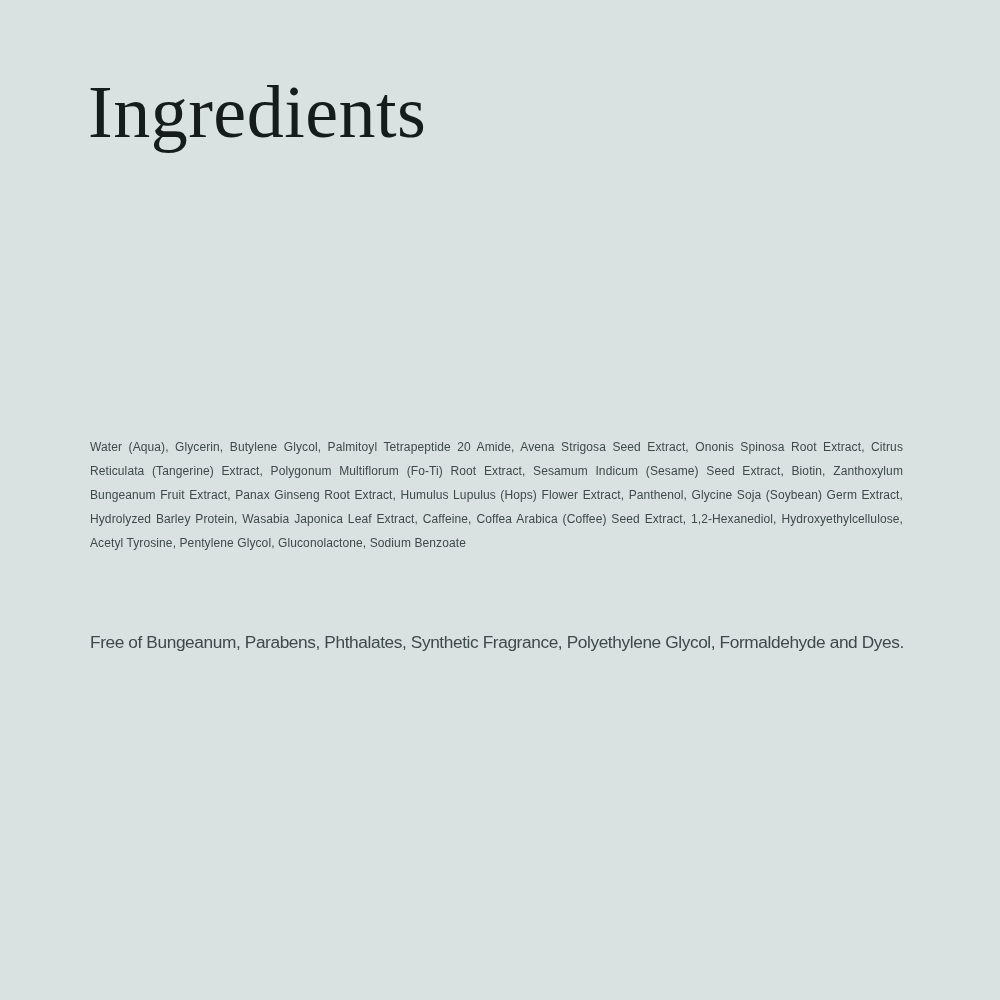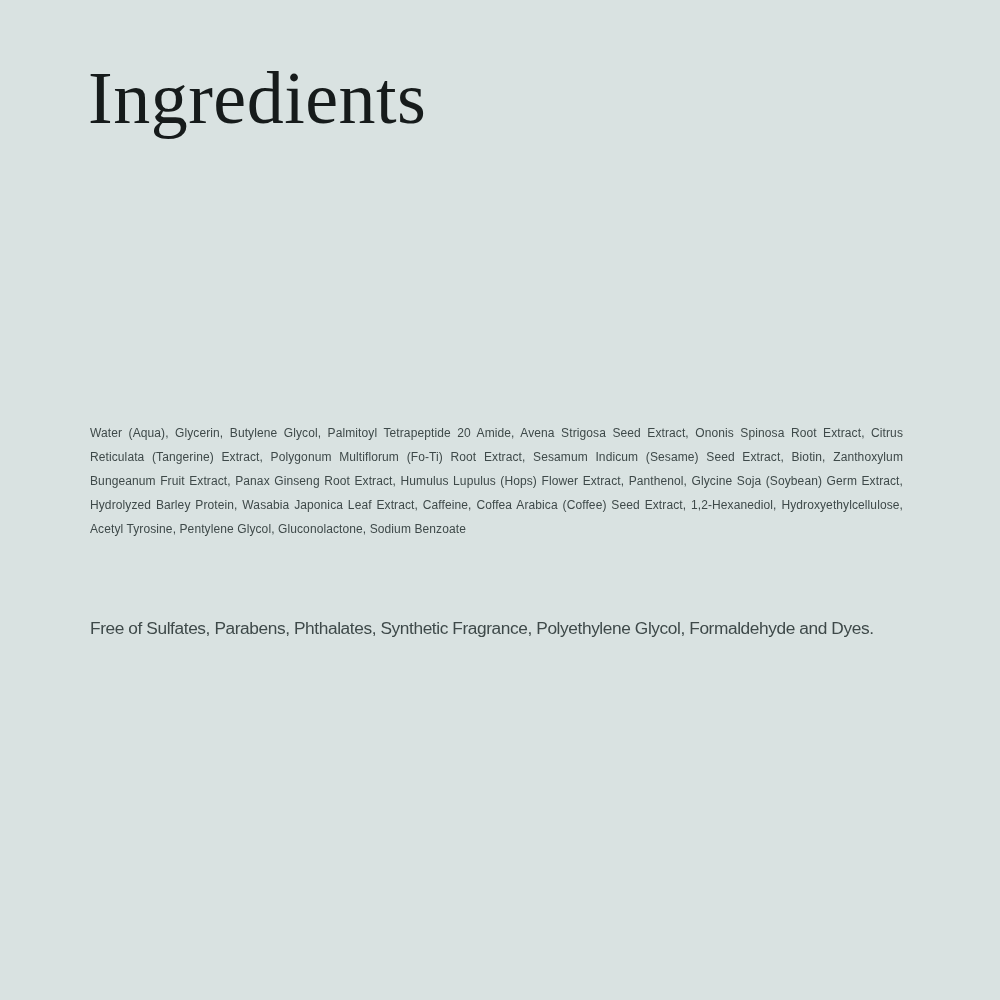--- a/index.html
+++ b/index.html
@@ -15,20 +15,21 @@
   body {
     font-family: "Liberation Sans", sans-serif;
     background: var(--background);
     overflow: hidden;
   }
   .panel {
     position: relative;
     width: 1000px;
     height: 752px;
     background: var(--background);
+    margin-top: 14px;
   }
   .title {
     position: absolute;
     left: 88px;
     top: 56px;
     font-family: "Liberation Serif", serif;
     font-weight: 400;
     font-size: 74px;
     line-height: 1.15;
     letter-spacing: 0.5px;
@@ -70,14 +71,14 @@
 </style>
 </head>
 <body>
 
 <div class="panel">
   <h1 class="title">Ingredients</h1>
 
 
   <p class="ingredients-text">Water (Aqua), Glycerin, Butylene Glycol, Palmitoyl Tetrapeptide 20 Amide, Avena Strigosa Seed Extract, Ononis Spinosa Root Extract, Citrus Reticulata (Tangerine) Extract, Polygonum Multiflorum (Fo-Ti) Root Extract, Sesamum Indicum (Sesame) Seed Extract, Biotin, Zanthoxylum Bungeanum Fruit Extract, Panax Ginseng Root Extract, Humulus Lupulus (Hops) Flower Extract, Panthenol, Glycine Soja (Soybean) Germ Extract, Hydrolyzed Barley Protein, Wasabia Japonica Leaf Extract, Caffeine, Coffea Arabica (Coffee) Seed Extract, 1,2-Hexanediol, Hydroxyethylcellulose, Acetyl Tyrosine, Pentylene Glycol, Gluconolactone, Sodium Benzoate</p>
 
-  <p class="free-of-text">Free of Sulfates, Parabens, Phthalates, Synthetic Fragrance, Polyethylene Glycol, Formaldehyde and Dyes.</p>
+  <p class="free-of-text">Free of Bungeanum, Parabens, Phthalates, Synthetic Fragrance, Polyethylene Glycol, Formaldehyde and Dyes.</p>
 </div>
 
 </body></html>

